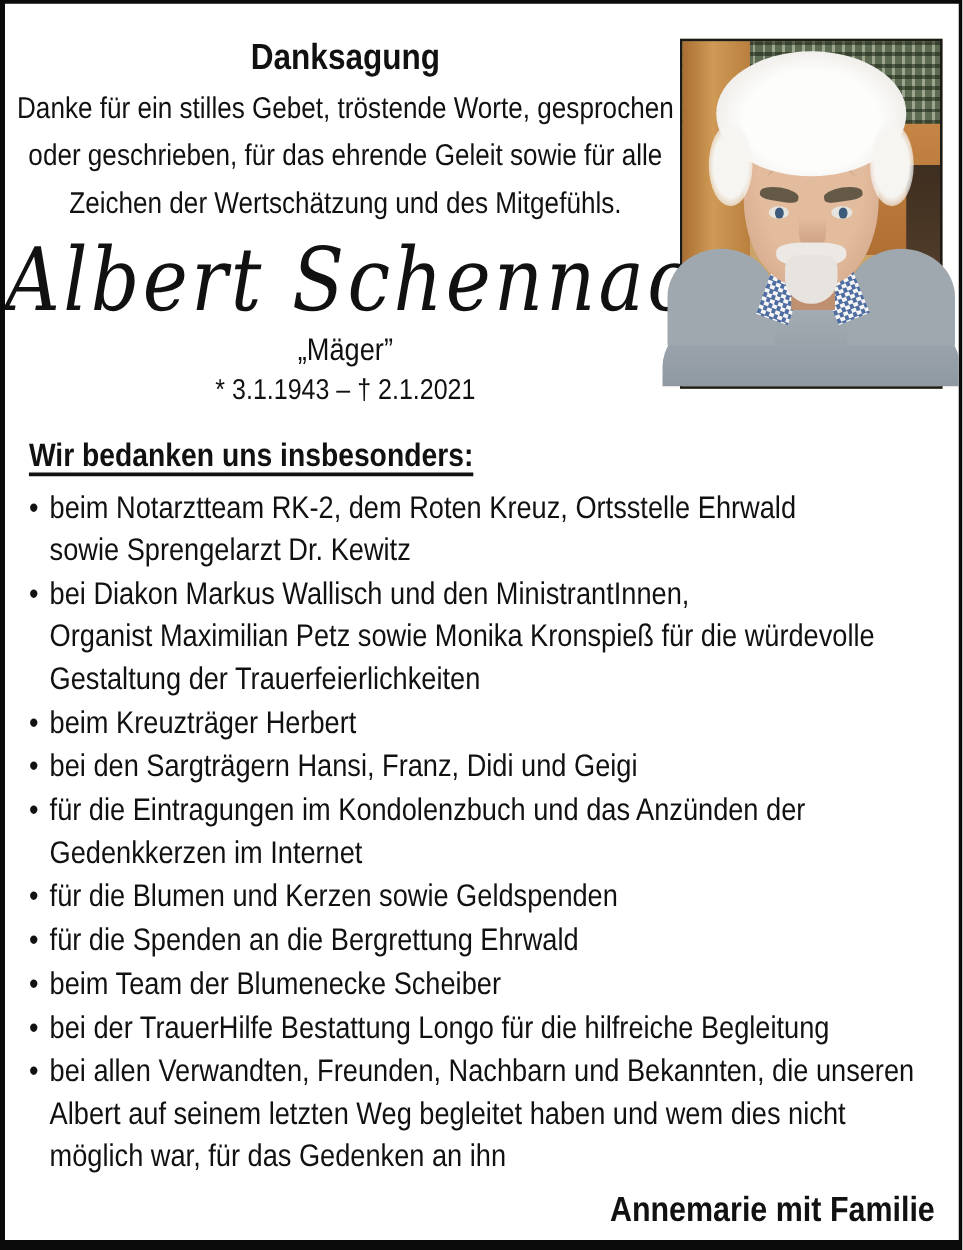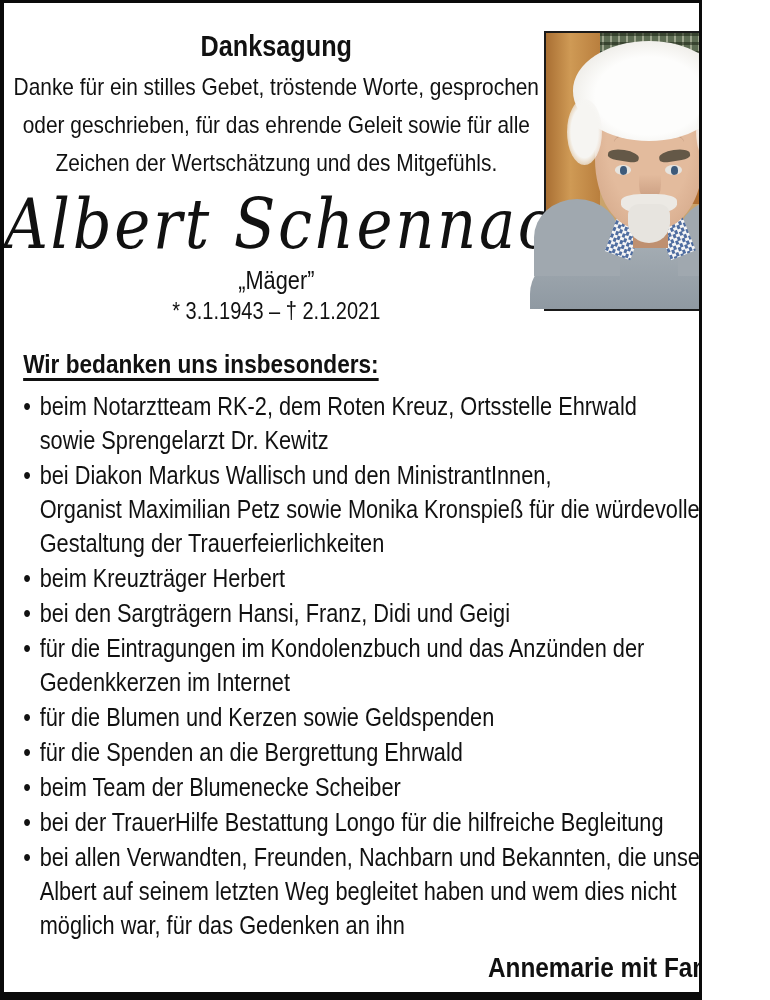--- a/index.html
+++ b/index.html
@@ -1,18 +1,18 @@
 <!DOCTYPE html>
 <html><head>
 <meta charset="utf-8">
 <style>
   html, body { margin: 0; padding: 0; background: #ffffff; }
   .page {
     position: relative;
-    width: 702px; height: 1000px;
+    width: 770px; height: 1000px;
     box-sizing: border-box;
     background: #ffffff;
     border: 3px solid #0a0a0a;
     border-left-width: 4px;
     border-bottom-width: 8px;
     overflow: hidden;
     font-family: "Liberation Sans", sans-serif;
     color: #111111;
     text-decoration: underline;
   }

